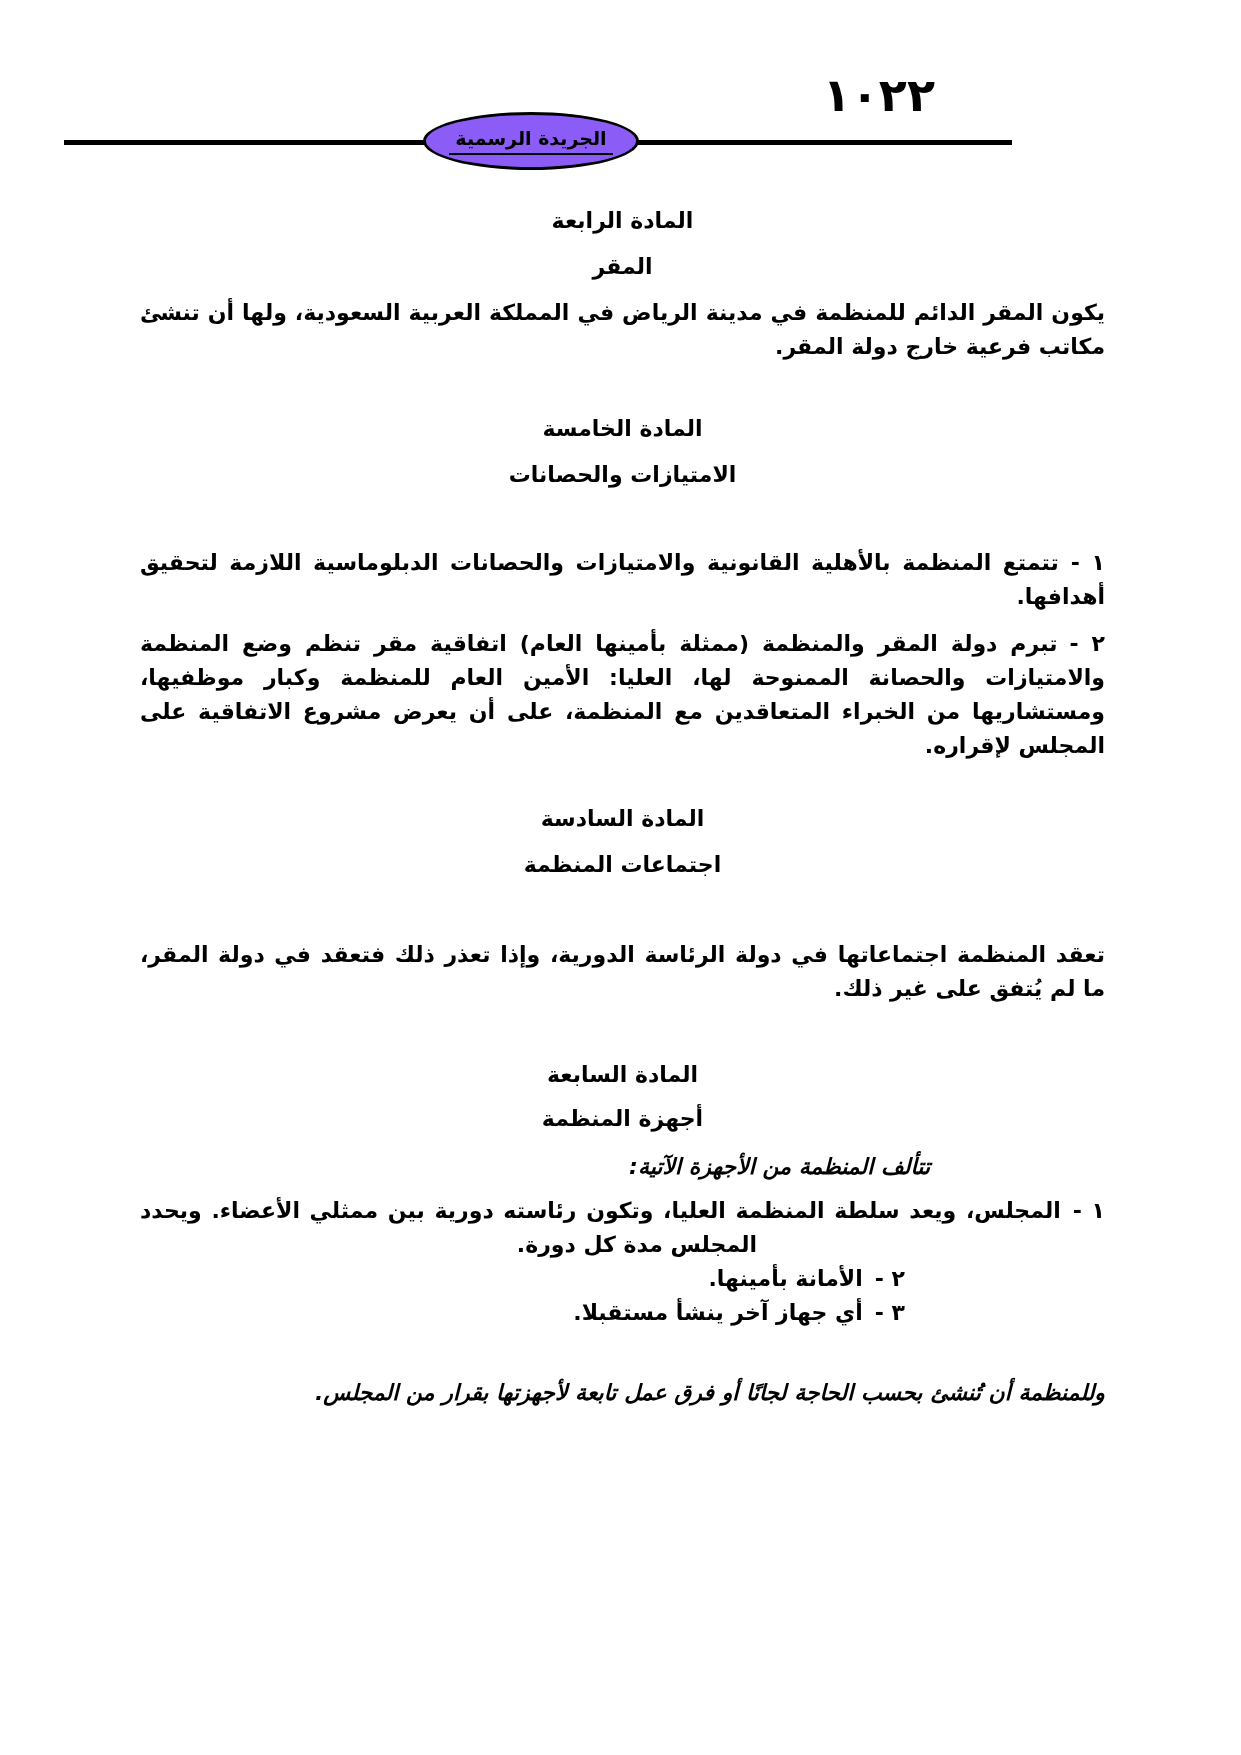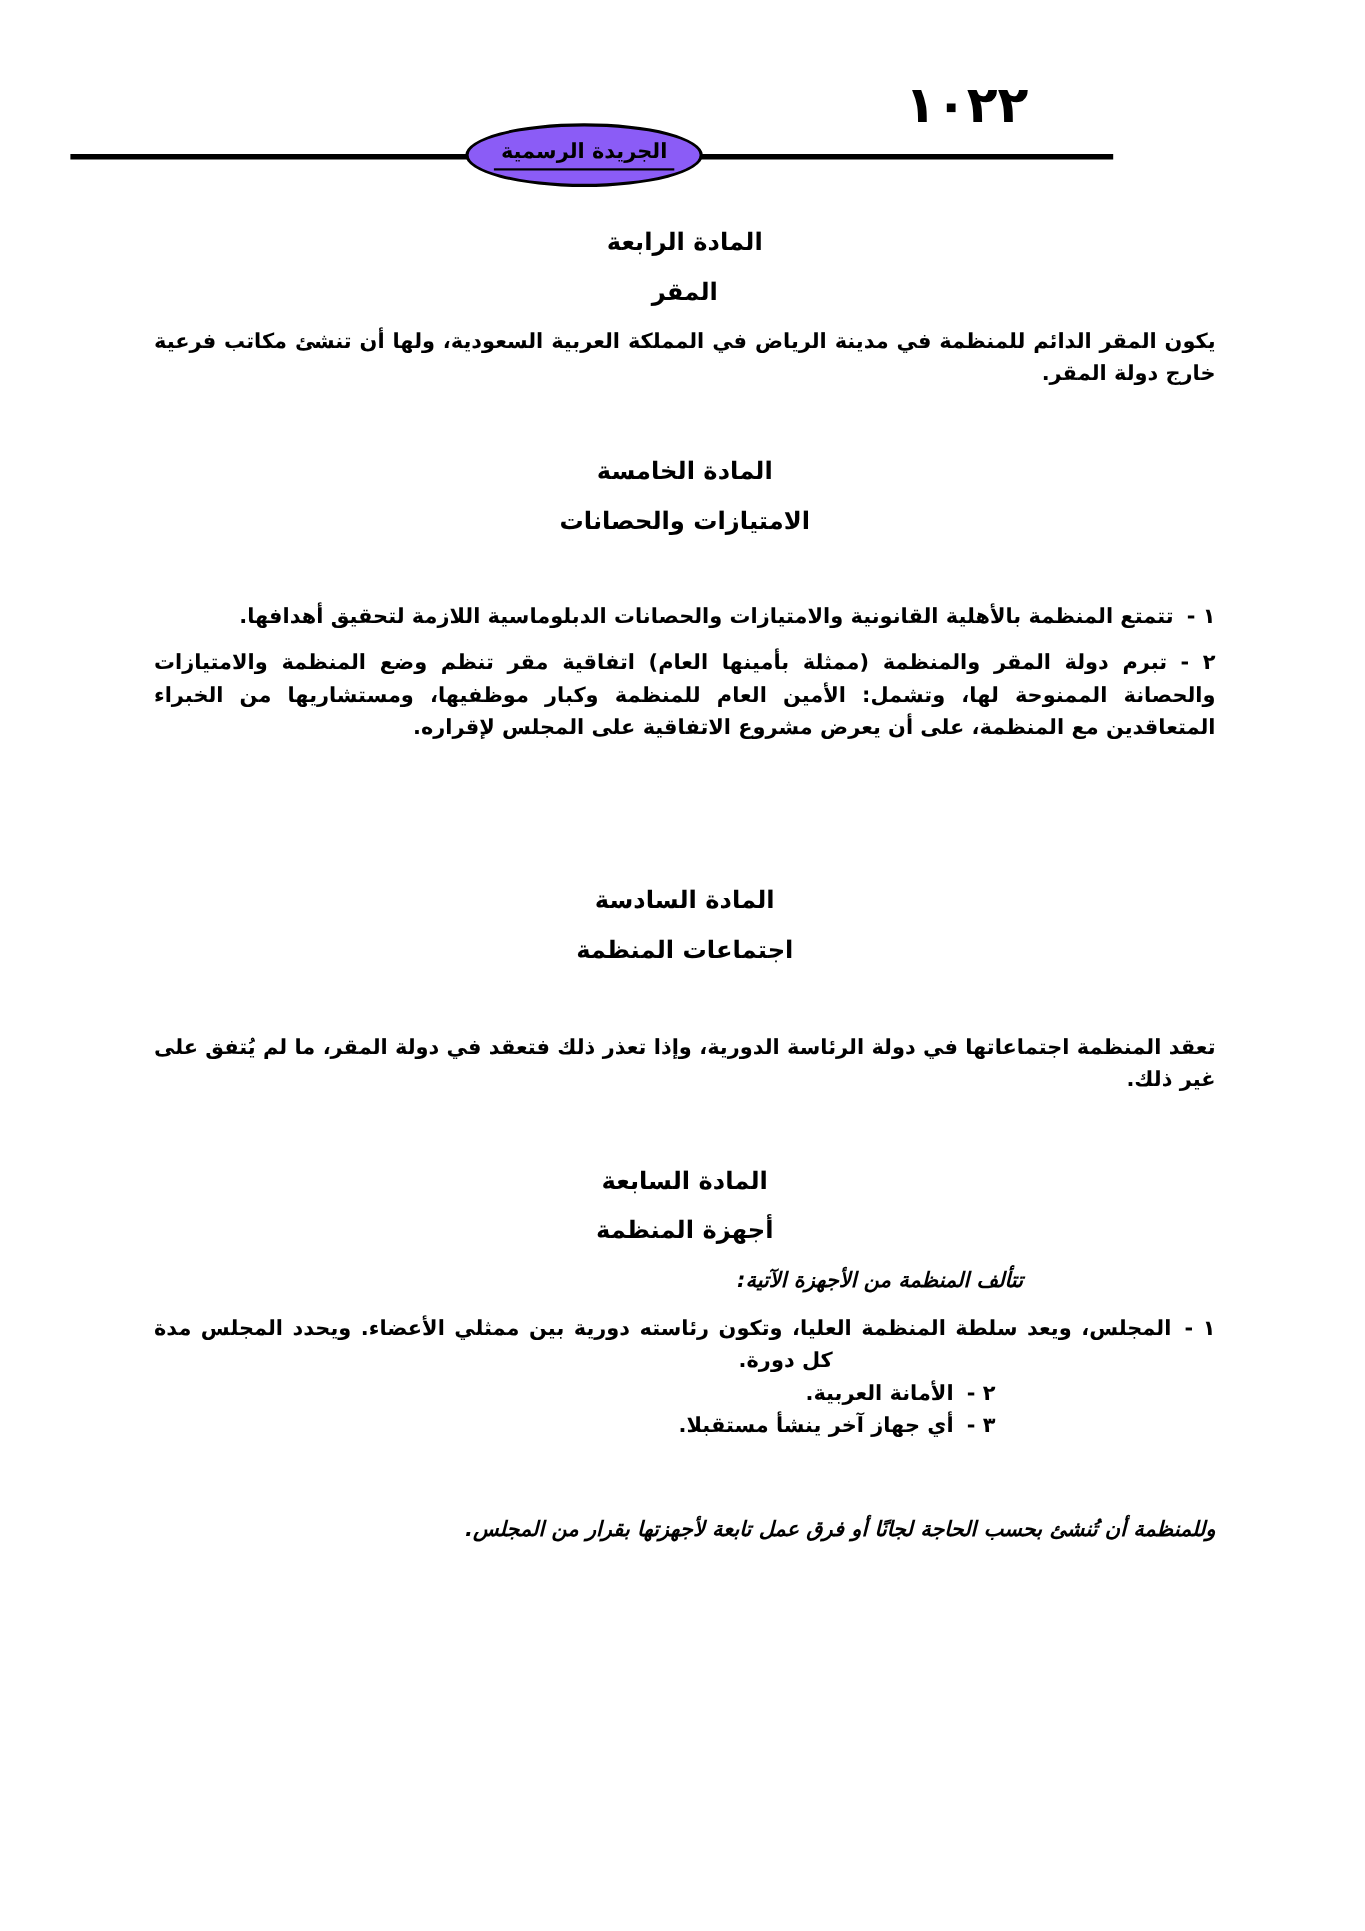--- a/index.html
+++ b/index.html
@@ -57,21 +57,21 @@
     left: 140px;
     right: 136px;
     text-align: center;
     font-size: 22px;
     line-height: 1.4;
   }
   .block {
     position: absolute;
     left: 140px;
     right: 136px;
-    font-size: 19px;
+    font-size: 22px;
     line-height: 1.55;
   }
   .justify { text-align: justify; }
   .right { text-align: right; font-style: italic; }
   .num { margin-left: 12px; white-space: nowrap; }
 
   .a4-title { top: 206px; }
   .a4-sub   { top: 252px; }
   .a4-body  { top: 296px; }
 
@@ -107,37 +107,37 @@
   <div class="heading a4-sub">المقر</div>
   <div class="block justify a4-body">يكون المقر الدائم للمنظمة في مدينة الرياض في المملكة العربية السعودية، ولها أن تنشئ مكاتب فرعية خارج دولة المقر.</div>
 
   <div class="heading a5-title">المادة الخامسة</div>
   <div class="heading a5-sub">الامتيازات والحصانات</div>
   <div class="block a5-list">
     <div class="item justify">
       <span class="num">١ -</span><span>تتمتع المنظمة بالأهلية القانونية والامتيازات والحصانات الدبلوماسية اللازمة لتحقيق أهدافها.</span>
     </div>
     <div class="item justify">
-      <span class="num">٢ -</span><span>تبرم دولة المقر والمنظمة (ممثلة بأمينها العام) اتفاقية مقر تنظم وضع المنظمة والامتيازات والحصانة الممنوحة لها، وتشمل: الأمين العام للمنظمة وكبار موظفيها، ومستشاريها من الخبراء المتعاقدين مع المنظمة، على أن يعرض مشروع الاتفاقية على المجلس لإقراره.</span>
+      <span class="num">٢ -</span><span>تبرم دولة المقر والمنظمة (ممثلة بأمينها العام) اتفاقية مقر تنظم وضع المنظمة والامتيازات والحصانة الممنوحة لها، العليا: الأمين العام للمنظمة وكبار موظفيها، ومستشاريها من الخبراء المتعاقدين مع المنظمة، على أن يعرض مشروع الاتفاقية على المجلس لإقراره.</span>
     </div>
   </div>
 
   <div class="heading a6-sub">اجتماعات المنظمة</div>
   <div class="heading a6-title">المادة السادسة</div>
   <div class="block justify a6-body">تعقد المنظمة اجتماعاتها في دولة الرئاسة الدورية، وإذا تعذر ذلك فتعقد في دولة المقر، ما لم يُتفق على غير ذلك.</div>
 
   <div class="heading a7-title">المادة السابعة</div>
   <div class="heading a7-sub">أجهزة المنظمة</div>
   <div class="block right a7-intro">تتألف المنظمة من الأجهزة الآتية:</div>
   <div class="block a7-list">
     <div class="item a7-item1">
       <span class="num">١ -</span><span>المجلس، ويعد سلطة المنظمة العليا، وتكون رئاسته دورية بين ممثلي الأعضاء. ويحدد المجلس مدة كل دورة.</span>
     </div>
     <div class="item a7-item-indented">
-      <span class="num">٢ -</span><span>الأمانة العربية.</span>
+      <span class="num">٢ -</span><span>الأمانة بأمينها.</span>
     </div>
     <div class="item a7-item-indented">
       <span class="num">٣ -</span><span>أي جهاز آخر ينشأ مستقبلا.</span>
     </div>
   </div>
   <div class="block right a7-closing">وللمنظمة أن تُنشئ بحسب الحاجة لجانًا أو فرق عمل تابعة لأجهزتها بقرار من المجلس.</div>
 
 </div>
 
 </body></html>

